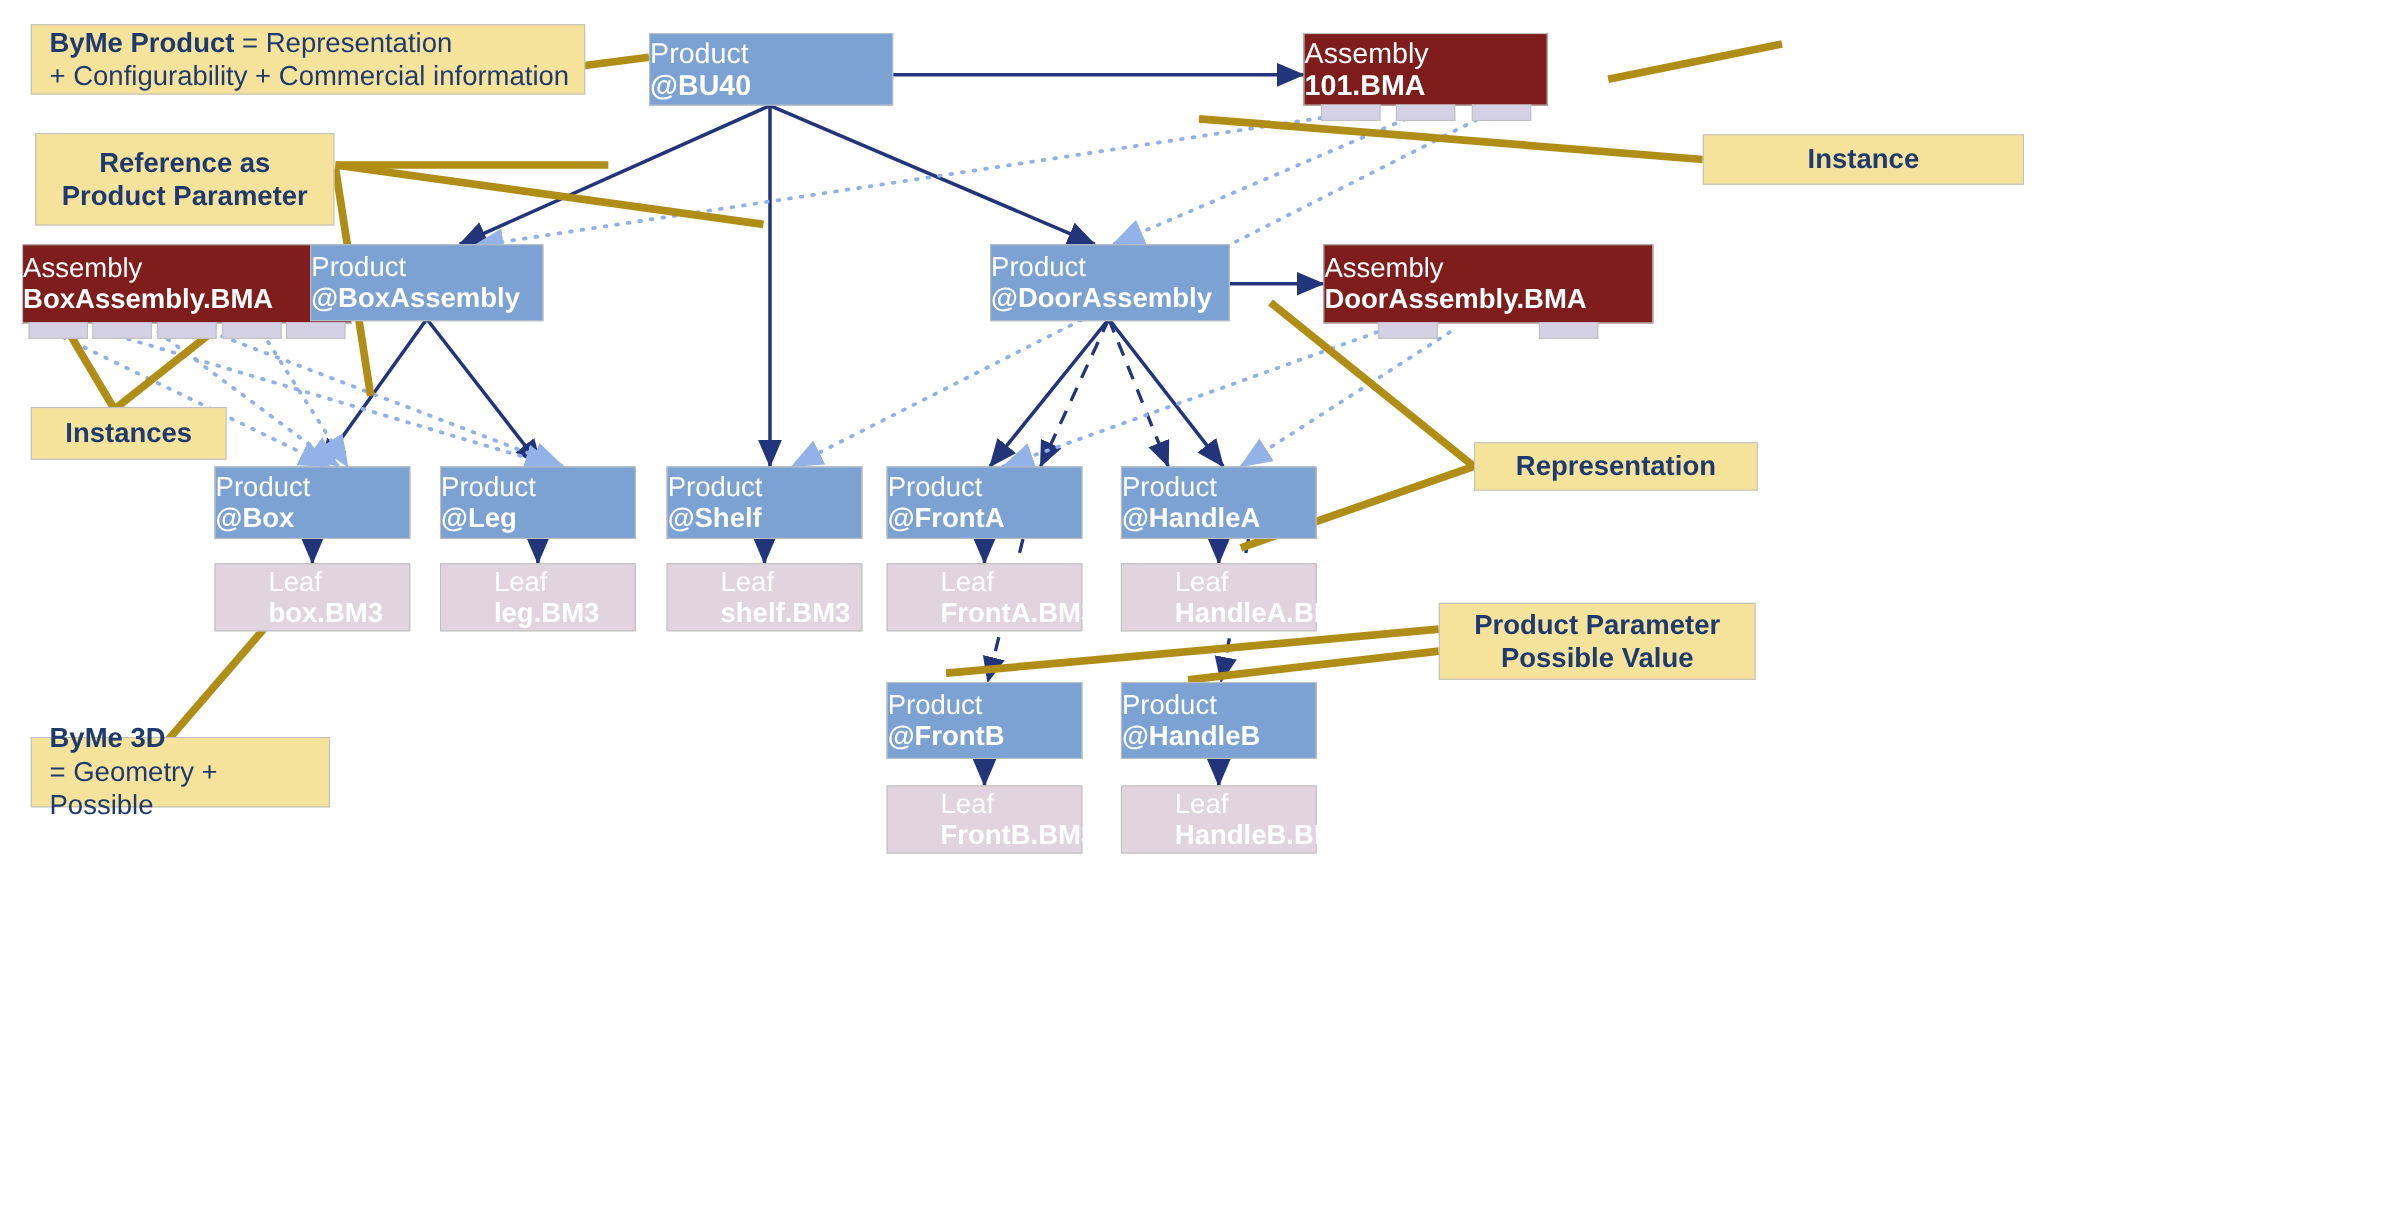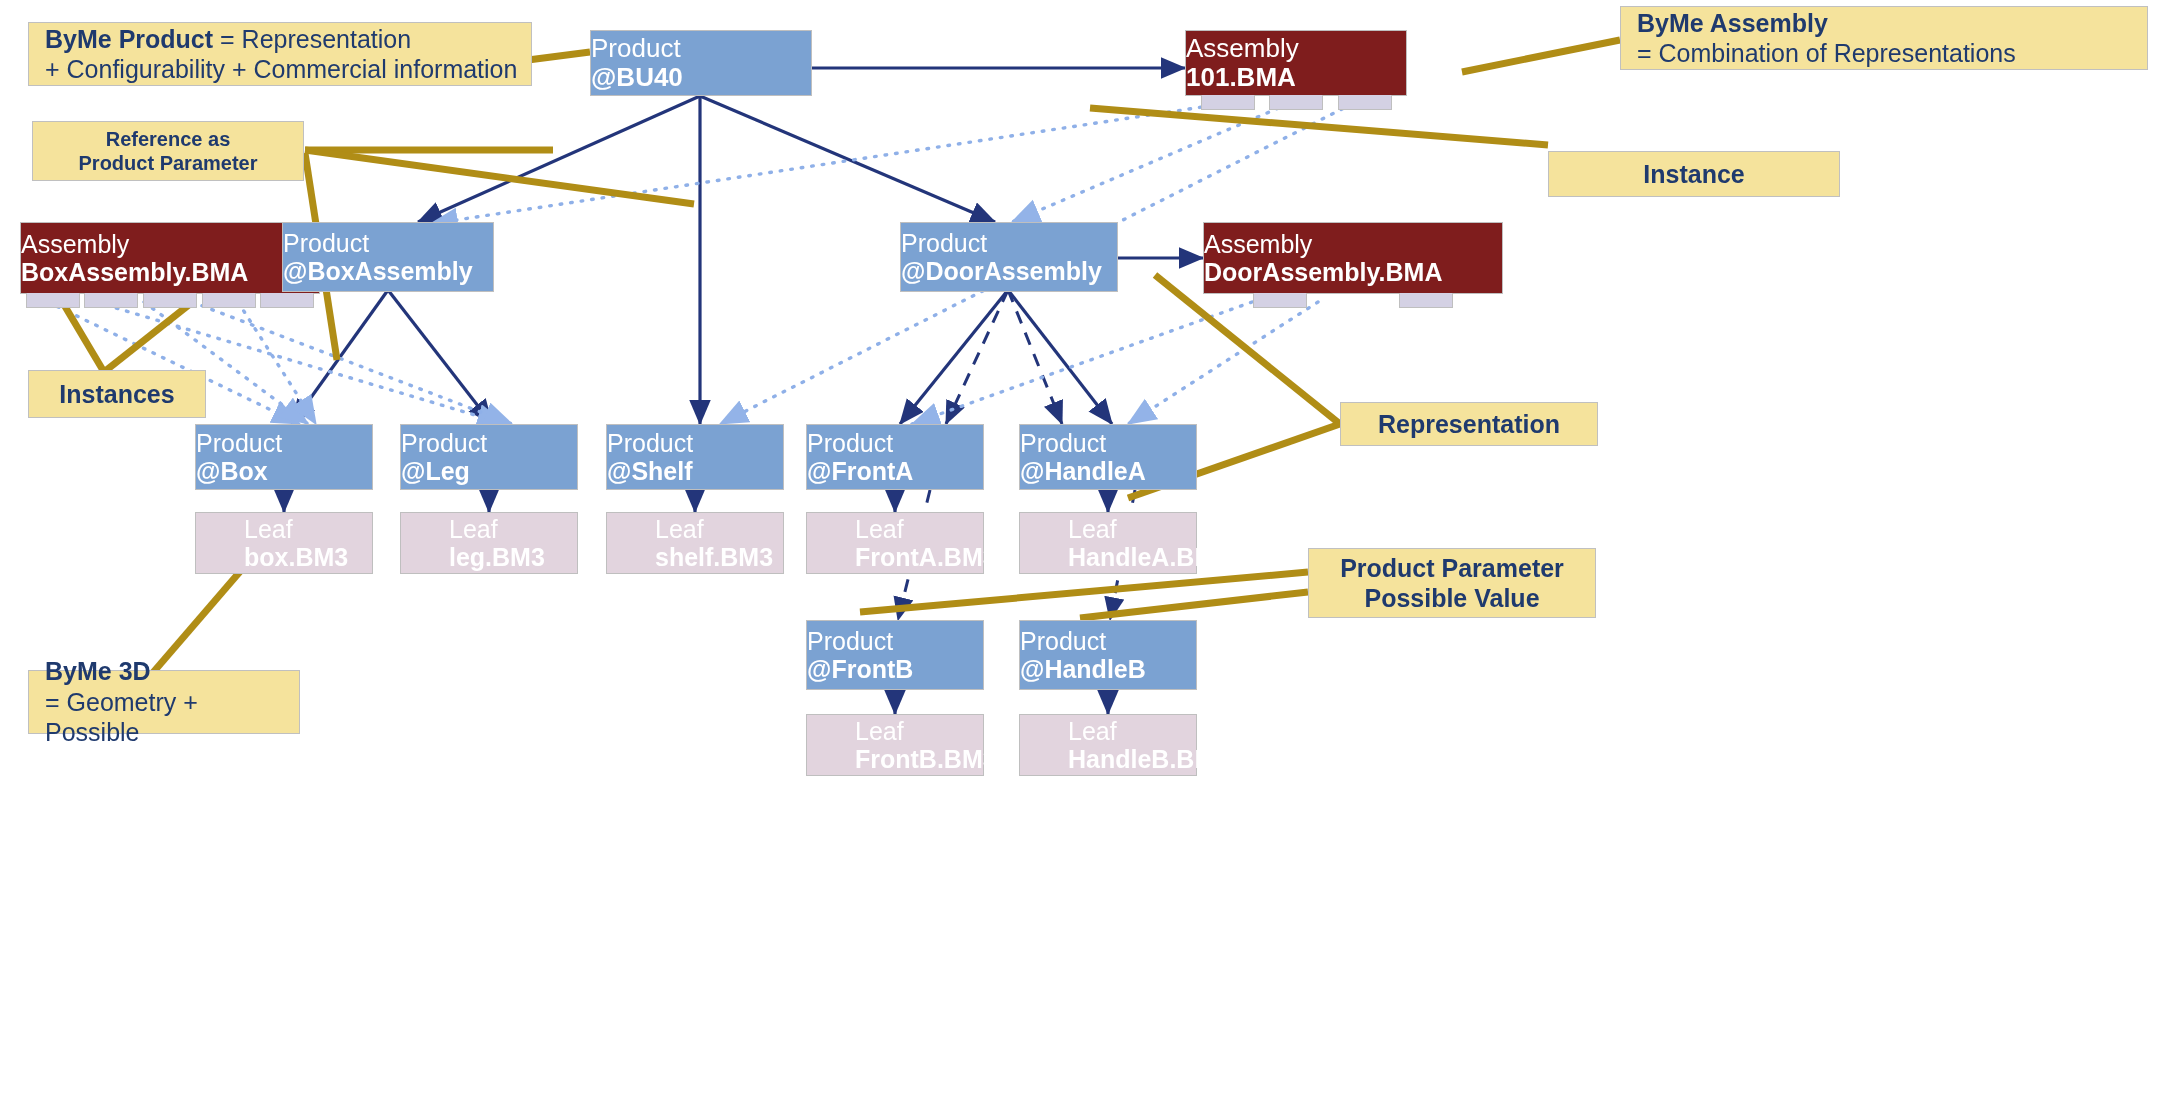--- a/index.html
+++ b/index.html
@@ -264,30 +264,26 @@
   <div class="node leaf" style="left:1019px;top:714px;width:178px;height:62px;font-size:25px;">
     <span class="l1">Leaf</span>
     <span class="l2">HandleB.BM3</span>
   </div>
 
   <div class="callout left" style="left:28px;top:22px;width:504px;height:64px;font-size:25px;">
     <span class="mix"><b class="b">ByMe Product</b><span class="n"> = Representation</span></span>
     <span class="n">+ Configurability + Commercial information</span>
   </div>
 
-  <div class="callout left" style="left:1620px;top:6px;width:528px;height:64px;font-size:25px;">
-    <span class="b">ByMe Assembly</span>
-    <span class="n">= Combination of Representations</span>
-  </div>
-
-  <div class="callout center" style="left:1548px;top:122px;width:292px;height:46px;font-size:25px;margin-top:29px;">
+
+  <div class="callout center" style="left:1548px;top:122px;width:292px;height:46px;font-size:25px;">
     <span class="b">Instance</span>
   </div>
 
-  <div class="callout center" style="left:32px;top:121px;width:272px;height:60px;font-size:20px;">
+  <div class="callout center" style="left:32px;top:121px;width:272px;height:84px;font-size:25px;">
     <span class="b">Reference as</span>
     <span class="b">Product Parameter</span>
   </div>
 
   <div class="callout center" style="left:28px;top:370px;width:178px;height:48px;font-size:25px;text-align:center;">
     <span class="b">Instances</span>
   </div>
 
   <div class="callout center" style="left:1340px;top:402px;width:258px;height:44px;font-size:25px;">
     <span class="b">Representation</span>

